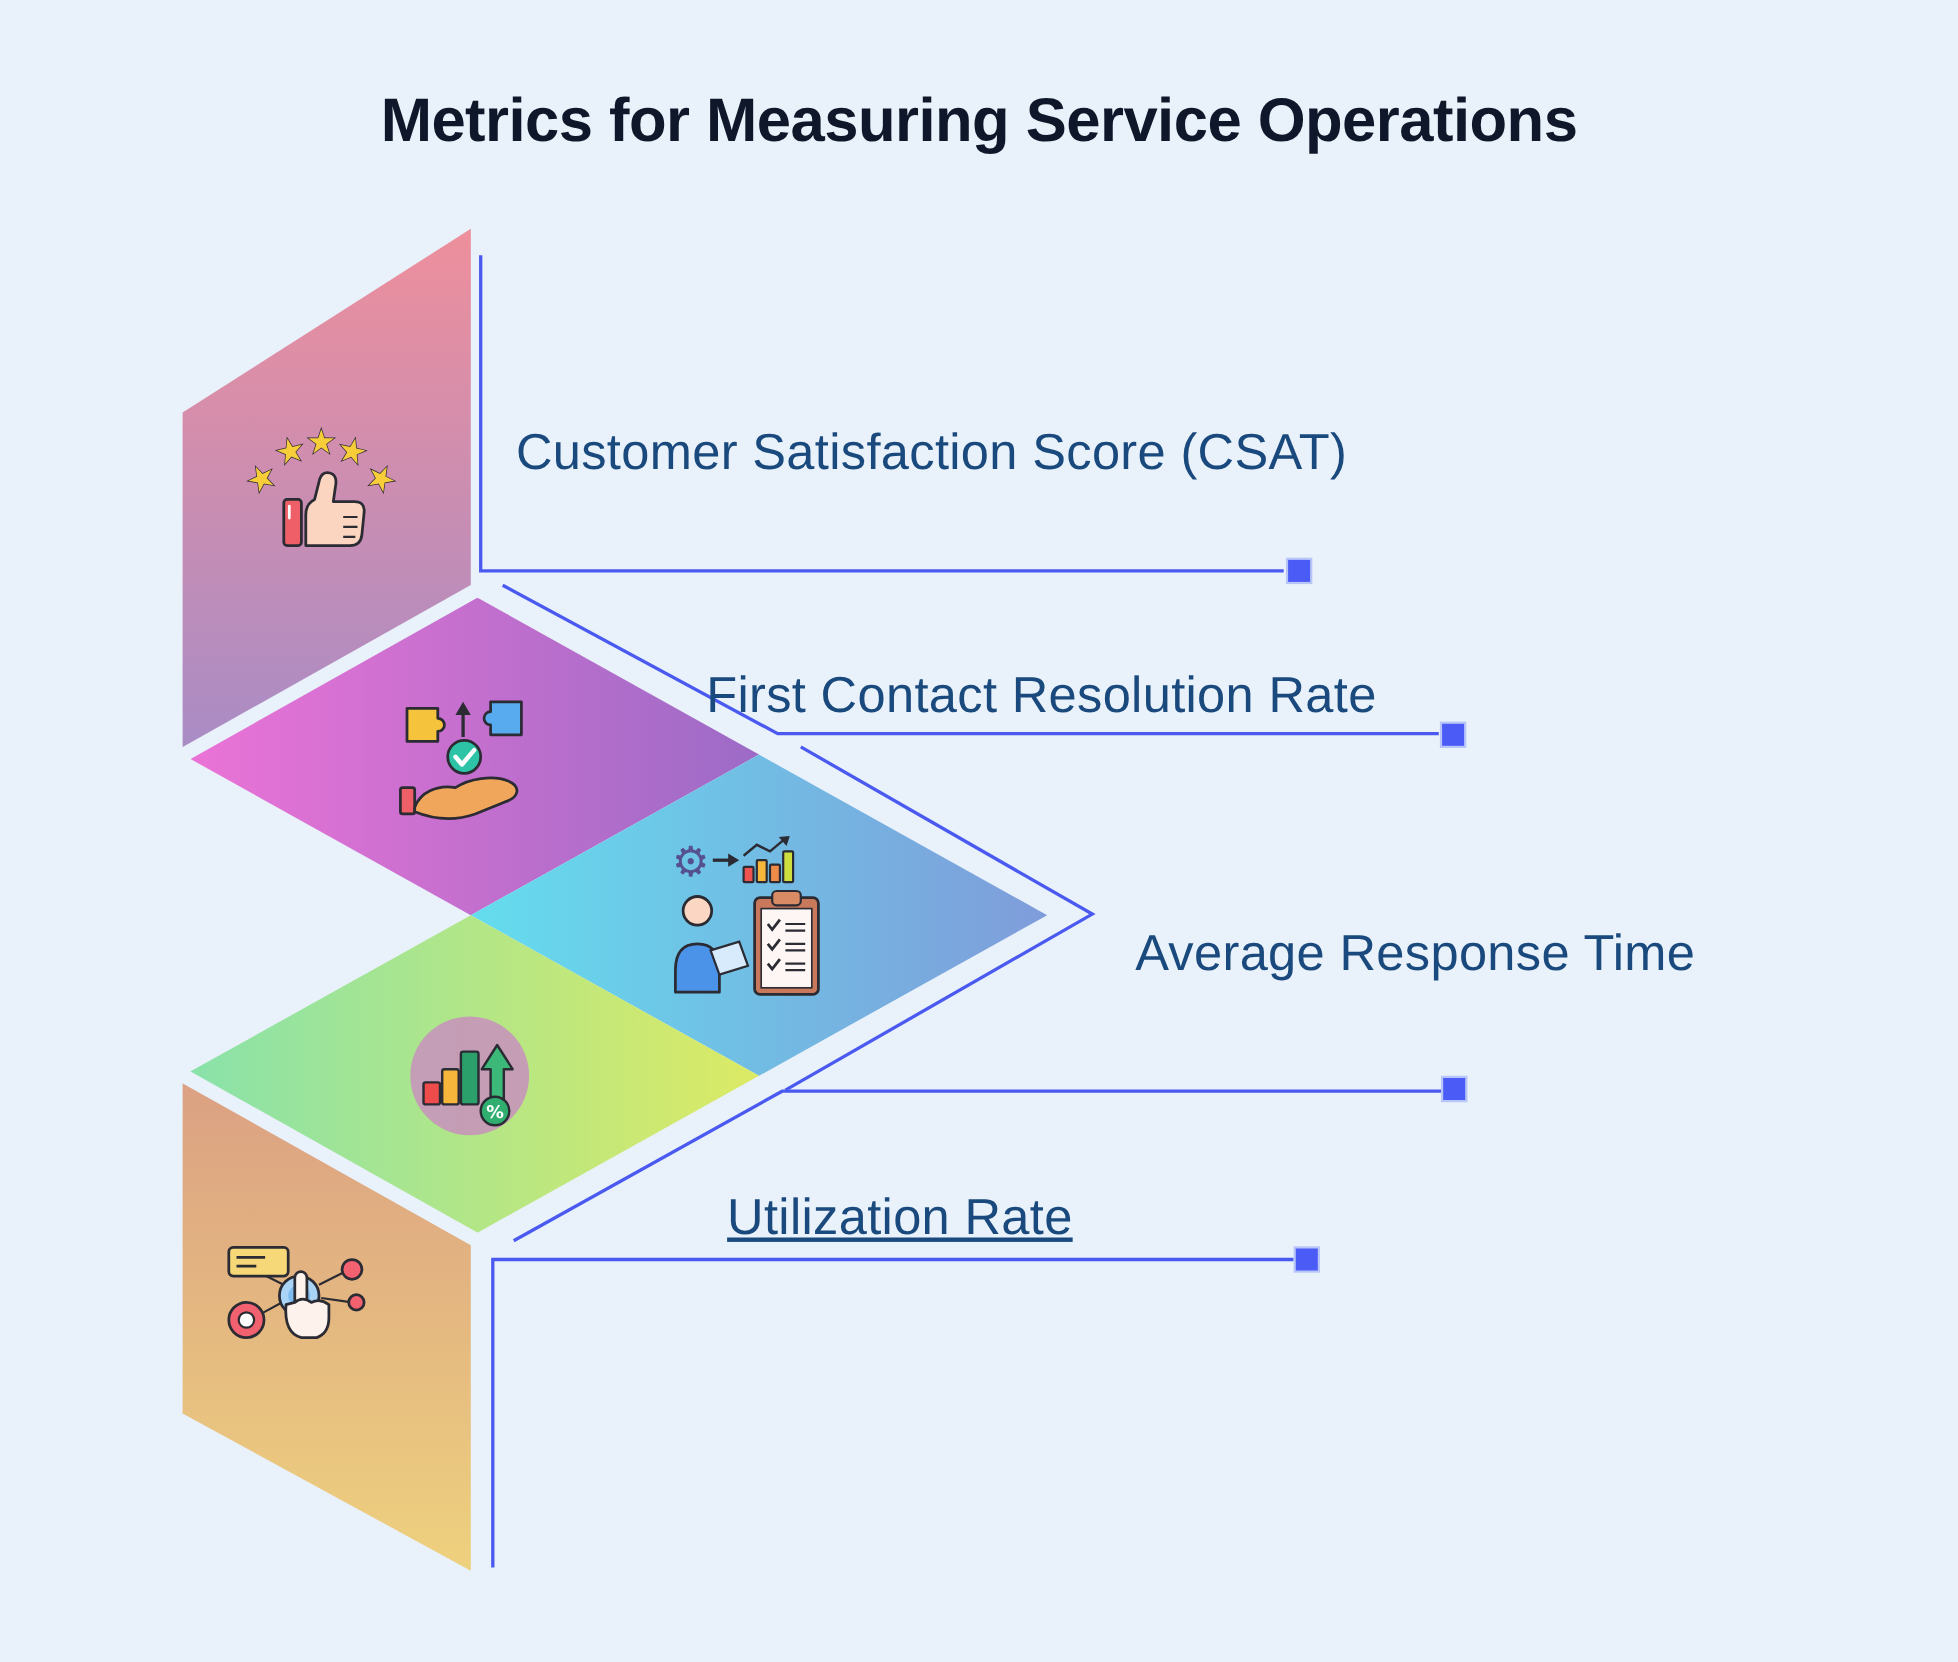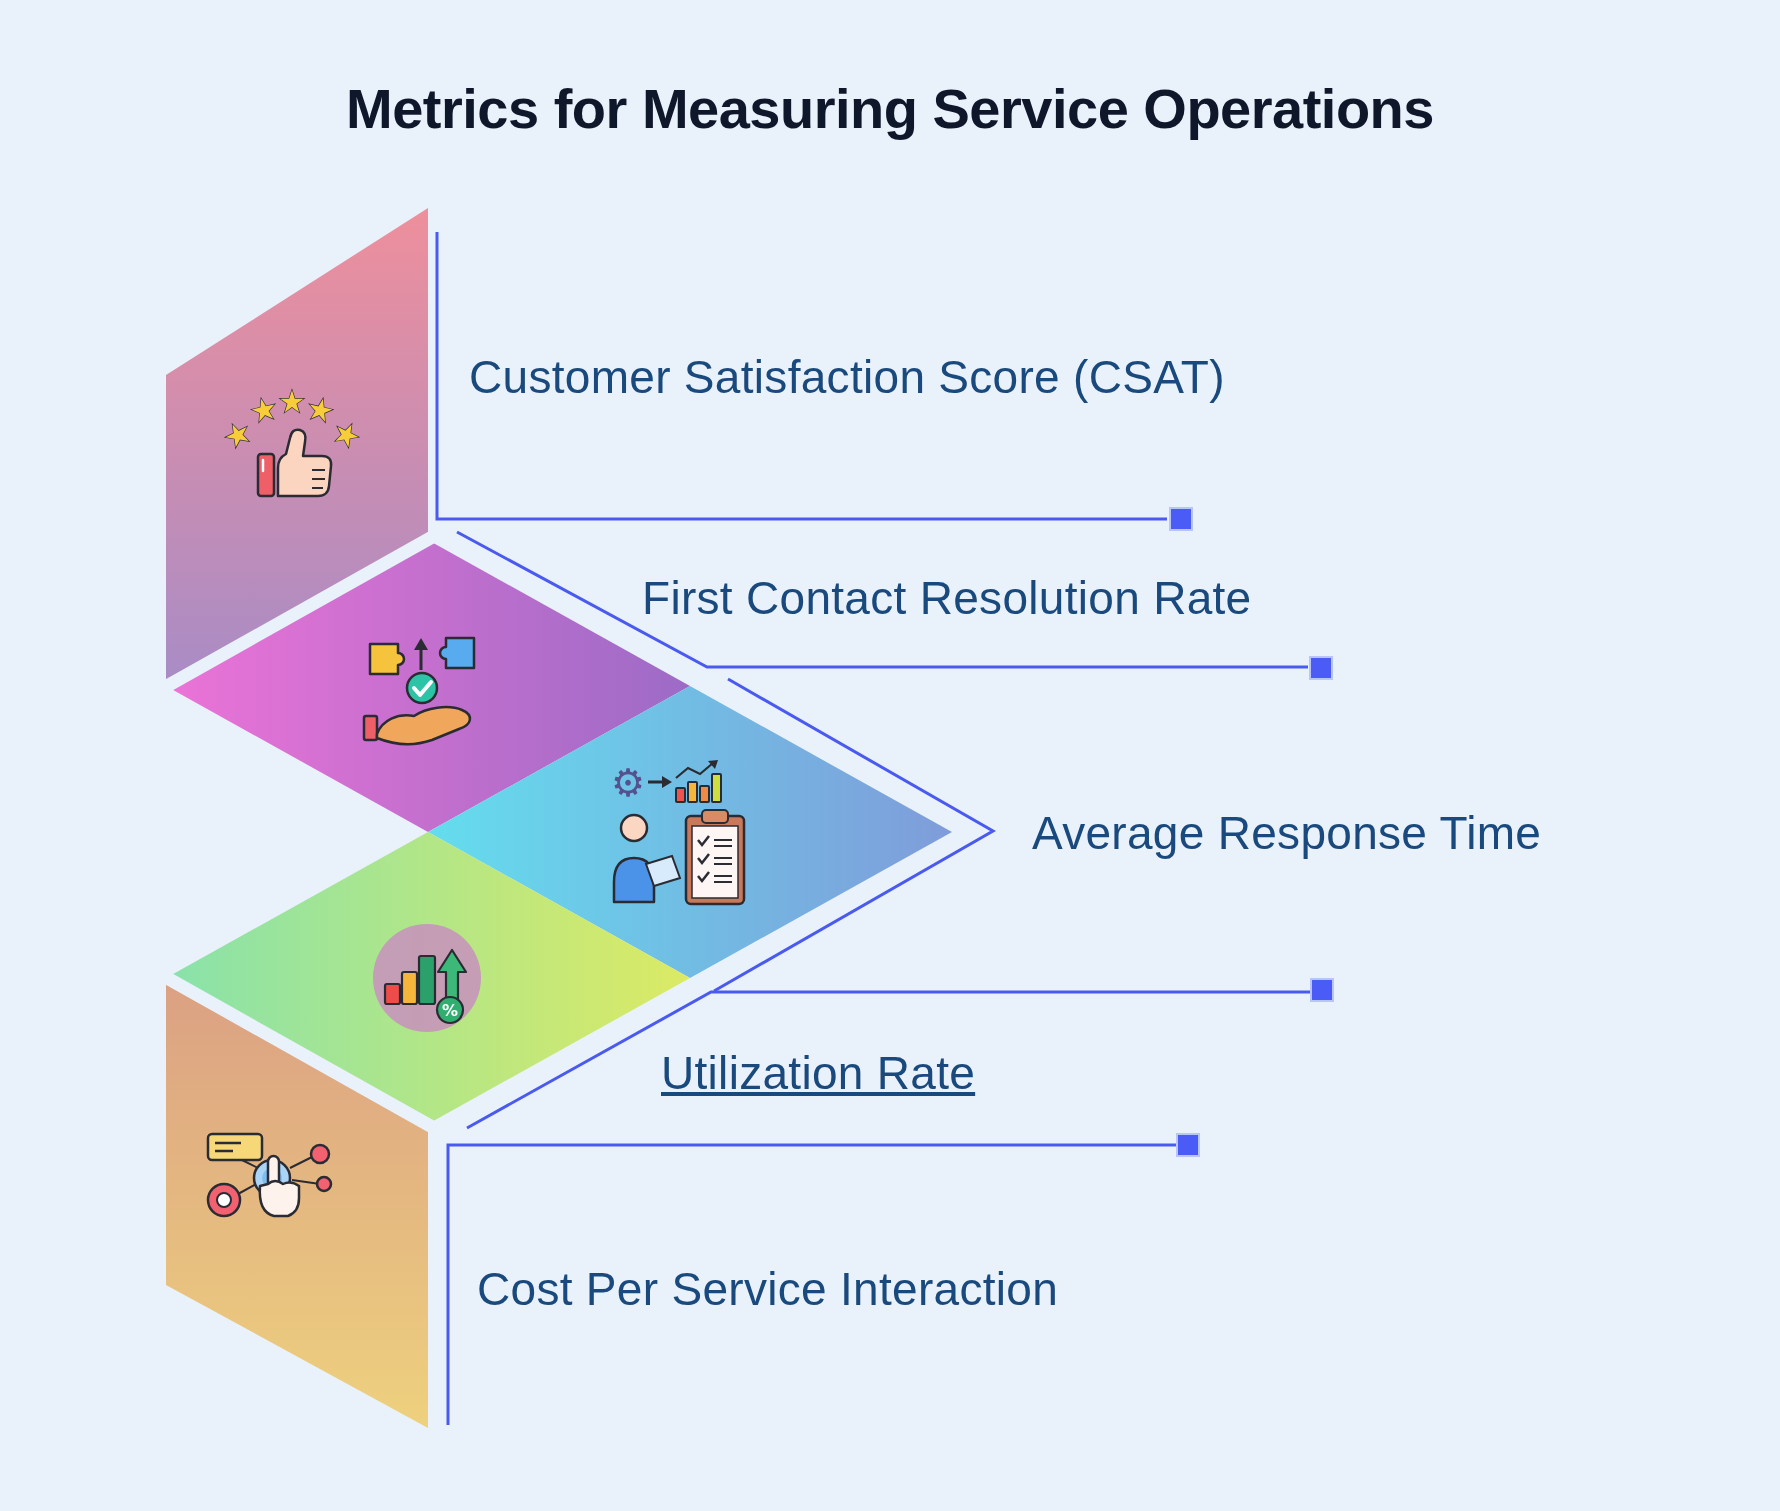--- a/index.html
+++ b/index.html
@@ -7,21 +7,21 @@
   .canvas{position:relative;width:1780px;height:1511px;background:#e9f1fa;overflow:hidden;}
   .layer{position:absolute;left:0;top:0;}
   .title{
     position:absolute;left:0;top:76px;width:100%;
     text-align:center;font-size:56px;font-weight:700;letter-spacing:-0.5px;
     color:#0f172a;
   }
   .metric-label{
     position:absolute;transform:translateY(-50%);
     font-size:46px;font-weight:500;letter-spacing:0.3px;
-    color:#1a4a7d;white-space:nowrap;
+    color:#1a4a7d;white-space:nowrap;margin-top:33px;
   }
   .lbl-1{left:469px;top:377px;}
   .lbl-2{left:642px;top:598px;}
   .lbl-3{left:1032px;top:833px;}
   .lbl-4{left:661px;top:1073px;text-decoration:underline;}
   .lbl-5{left:477px;top:1289px;}
   .star-glyph{
     font-family:"DejaVu Sans",sans-serif;font-size:30px;
     fill:#f8cd3a;stroke:#2b2b33;stroke-width:1.3px;paint-order:stroke;
     text-anchor:middle;
@@ -161,15 +161,14 @@
       <path d="M58,58 Q56,84 72,88 L86,88 Q97,84 97,70 L97,58 Q89,52 81,56 Q73,50 66,56 Z" fill="#fef3ec" stroke="#2b2b33" stroke-width="2.5" stroke-linejoin="round"></path>
     </g>
   </svg>
 
   <div class="title">Metrics for Measuring Service Operations</div>
 
   <div class="metric-label lbl-1">Customer Satisfaction Score (CSAT)</div>
   <div class="metric-label lbl-2">First Contact Resolution Rate</div>
   <div class="metric-label lbl-3">Average Response Time</div>
   <div class="metric-label lbl-4">Utilization Rate</div>
-  <div class="metric-label lbl-5">Cost Per Service Interaction</div>
 
 </div>
 
 </body></html>

